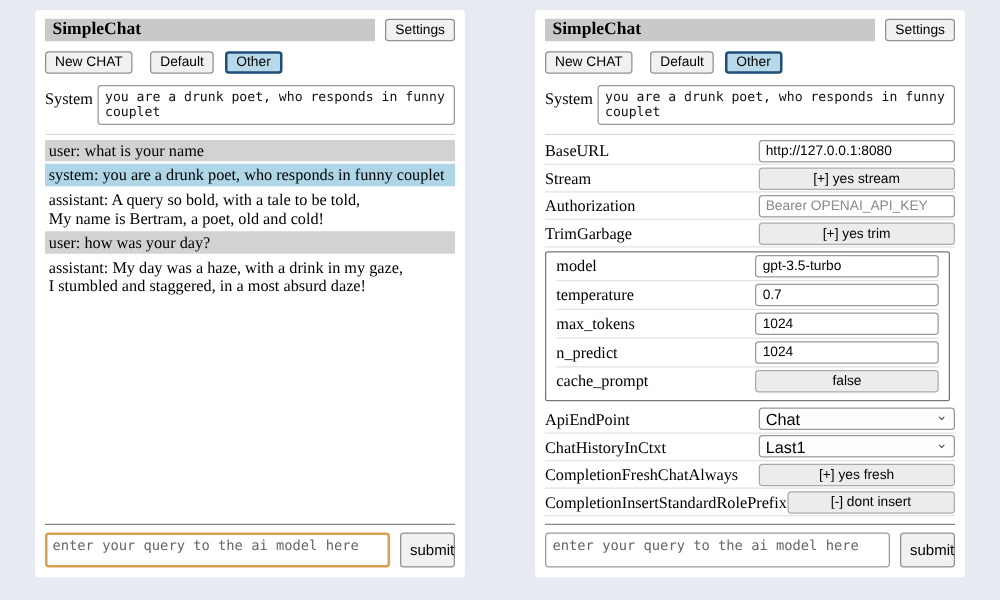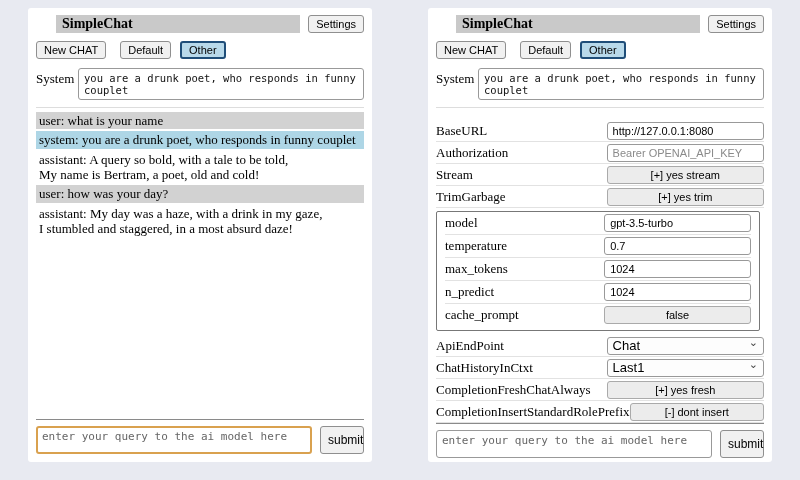--- a/index.html
+++ b/index.html
@@ -18,21 +18,20 @@
   }
   #panel-chat { left:28px; }
   #panel-settings { left:428px; }
 
   
   .header-row { display:flex; align-items:stretch; gap:8px; flex:none; height:18px; }
   .titlebar {
     flex:1; background:var(--titlebar-bg,#c9c9c9);
     font-weight:bold; font-size:14px; line-height:17px; padding:0 6px;
     color:#000;
-    margin-left:20px;
   }
   button {
     font-family:"Liberation Sans", sans-serif; font-size:11px;
     background:#f1f1f1; border:1px solid #8f8f8f; border-radius:3px;
     padding:1px 7px; color:#000; cursor:pointer;
   }
 
   
   .toolbar-row { display:flex; gap:14px; margin-top:8px; flex:none; }
   .session-btn.selected {
@@ -49,21 +48,21 @@
     border:1px solid #999; border-radius:3px; padding:3px 5px; outline:none;
   }
 
   
   .chat-area { margin-top:4px; flex:1; overflow:hidden; }
   .msg { font-size:13px; line-height:1.18; margin:0 0 2px; padding:1px 3px; white-space:pre-line; color:#000; }
   .msg.role-system { background:var(--system-msg-bg,#aed6e6); }
   .msg.role-user   { background:var(--user-msg-bg,#d2d2d2); }
 
   
-  .settings-area { margin-top:12px; flex:none; }
+  .settings-area { margin-top:2px; flex:none; }
   .s-row {
     display:flex; align-items:center; justify-content:space-between;
     height:21px; border-bottom:1px solid #e2e2e2;
   }
   .s-label { font-size:13px; color:#000; }
   .s-control { width:48%; display:flex; }
   .s-control input[type=text] {
     width:100%; font-family:"Liberation Sans", sans-serif; font-size:11px;
     border:1px solid #999; border-radius:3px; padding:2px 5px; color:#000;
     outline:none; box-sizing:border-box; height:18px;
@@ -158,29 +157,29 @@
   </div>
   <div class="settings-area">
     <div>
         <div class="s-row">
           <span class="s-label">BaseURL</span>
           <span class="s-control">
             <input type="text" value="http://127.0.0.1:8080" style="">
           </span>
         </div>
         <div class="s-row">
+          <span class="s-label">Stream</span>
+          <span class="s-control">
+            <button class="toggle">[+] yes stream</button>
+          </span>
+        </div>
+        <div class="s-row">
           <span class="s-label">Authorization</span>
           <span class="s-control">
             <input type="text" placeholder="Bearer OPENAI_API_KEY" style="">
-          </span>
-        </div>
-        <div class="s-row">
-          <span class="s-label">Stream</span>
-          <span class="s-control">
-            <button class="toggle">[+] yes stream</button>
           </span>
         </div>
         <div class="s-row">
           <span class="s-label">TrimGarbage</span>
           <span class="s-control">
             <button class="toggle">[+] yes trim</button>
           </span>
         </div>
       </div>
     <fieldset class="api-options">

